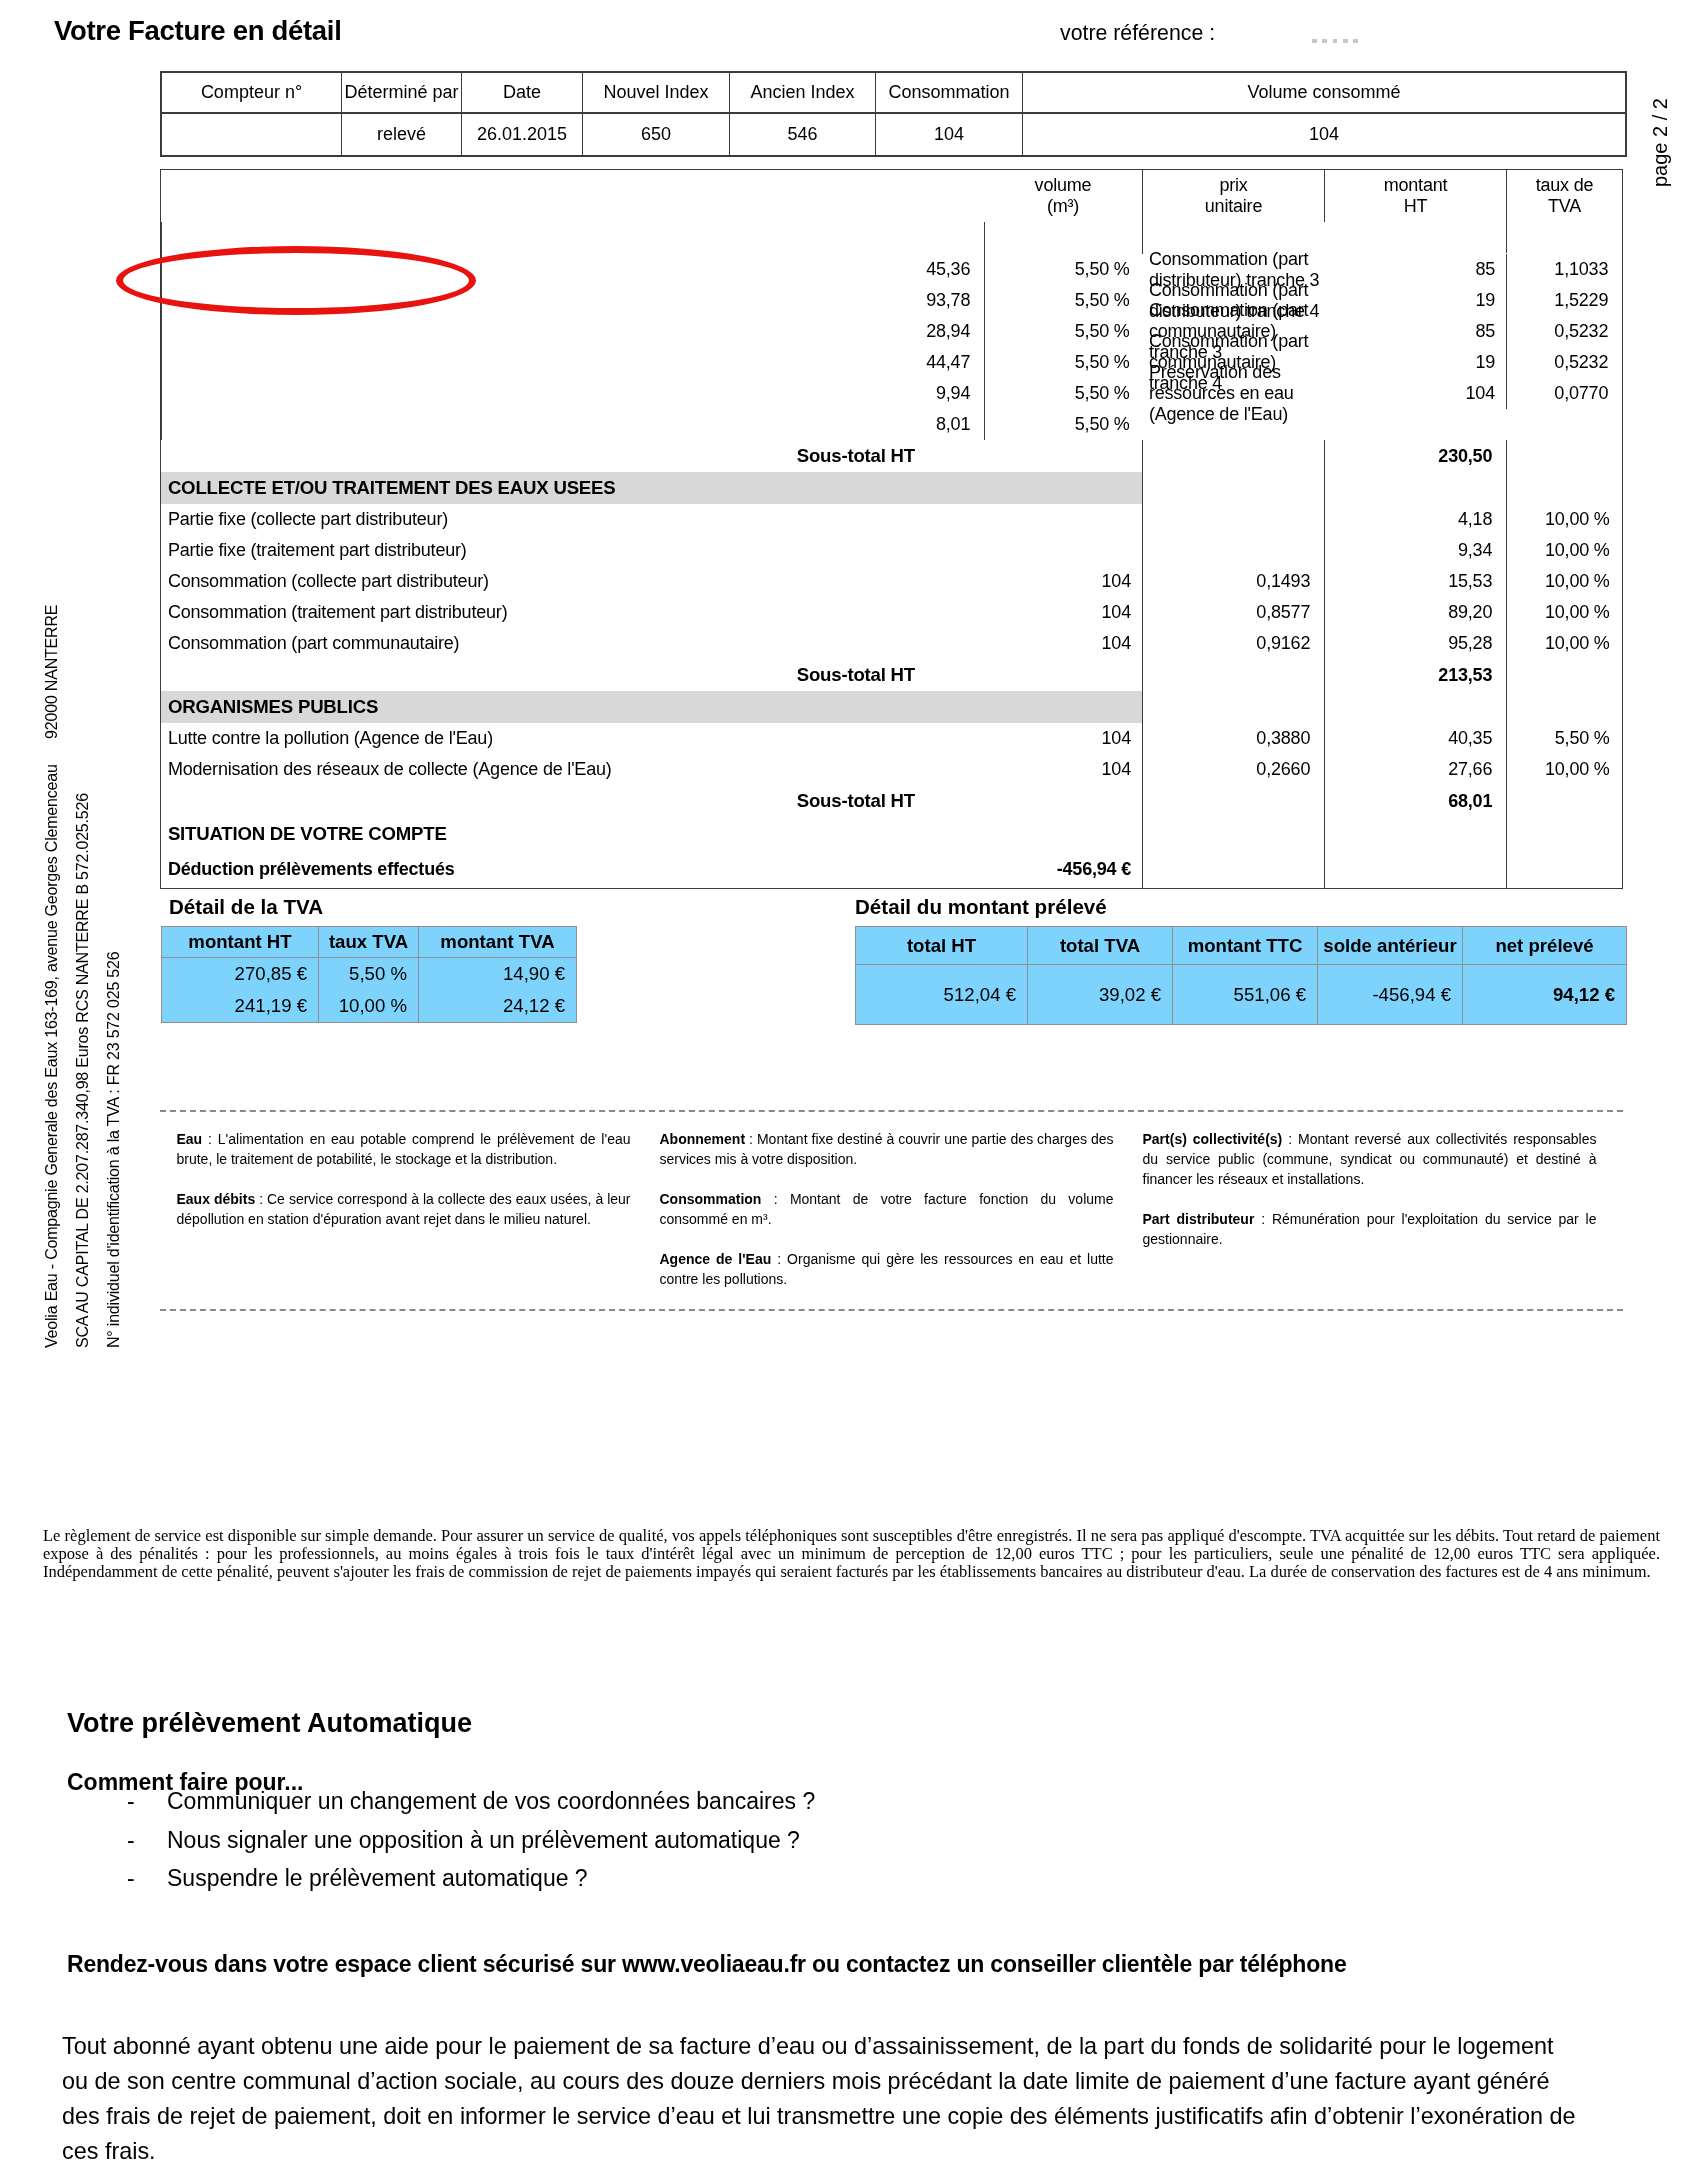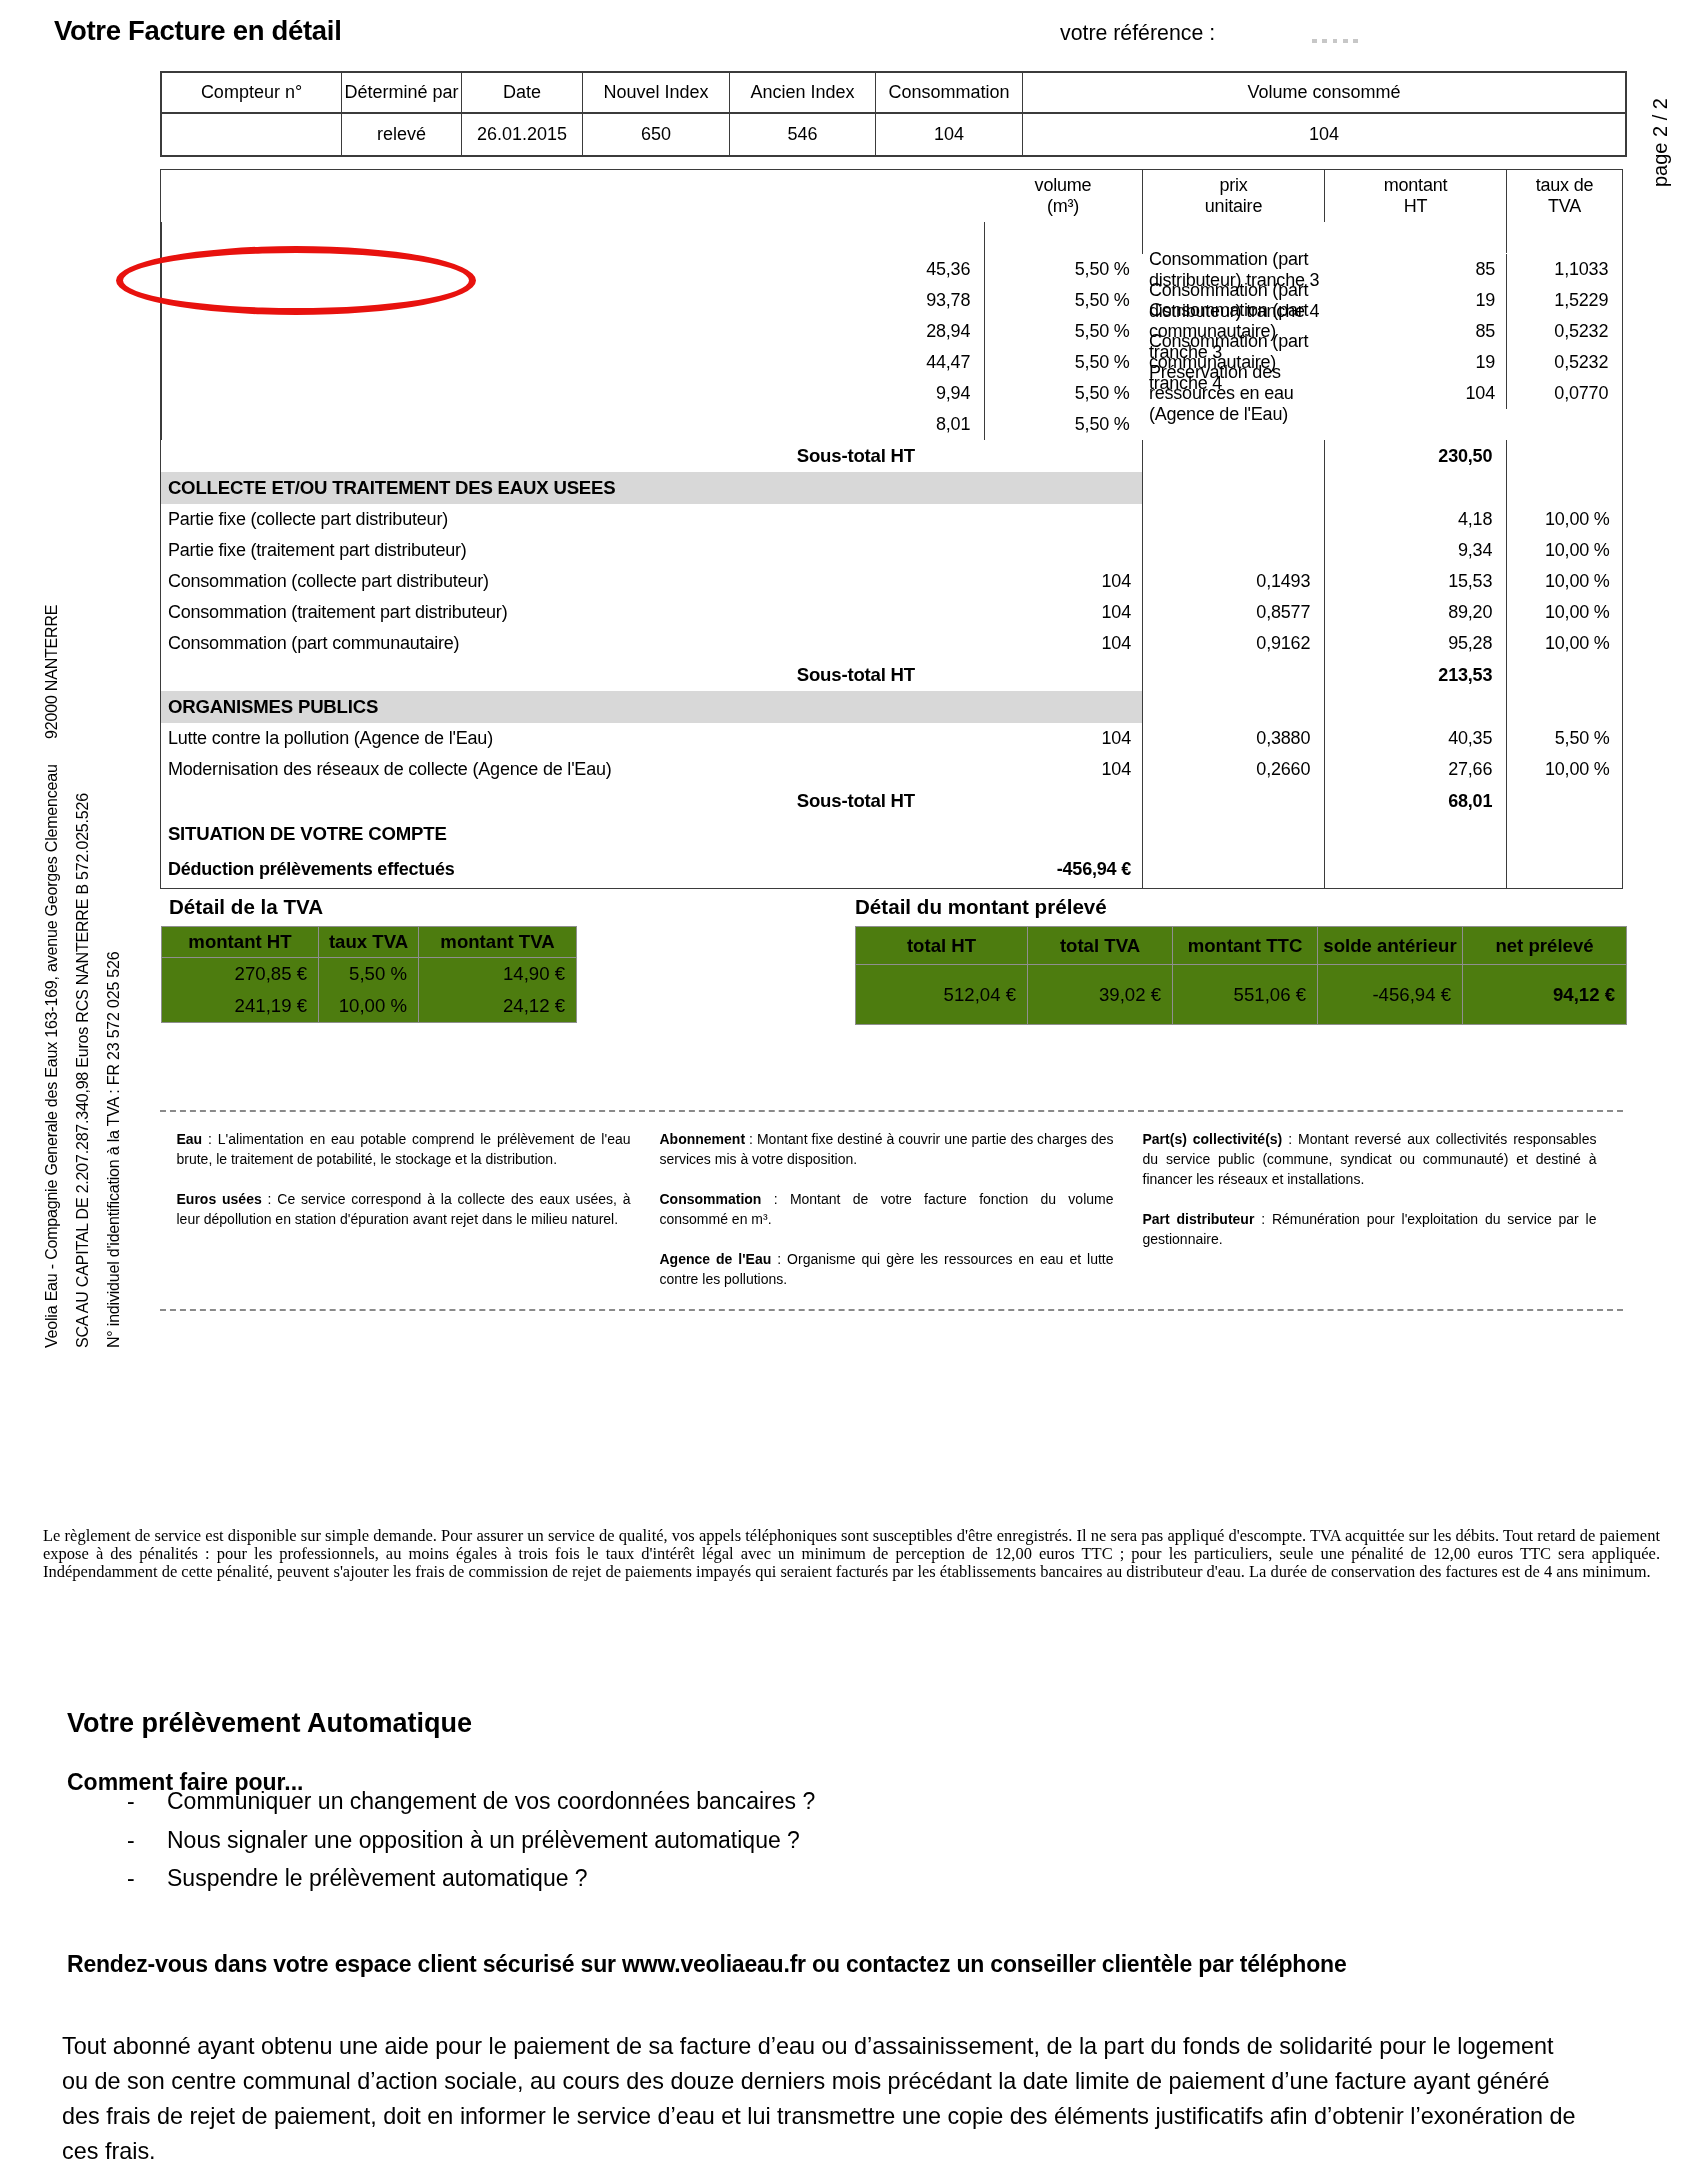--- a/index.html
+++ b/index.html
@@ -46,21 +46,21 @@
   .bold{font-weight:bold;}
   .h1{height:52px}.h2{height:32px}.h3{height:31px}.h4{height:32px}.h5{height:34px}.h6{height:37px}
   .hd{flex-direction:column;justify-content:center;text-align:center;line-height:1.18;font-size:18px;}
   .annot{position:absolute;left:-44px;top:77px;width:346px;height:55px;
          border:7.6px solid #e8120e;border-radius:50%;pointer-events:none;}
 
   
   .subtitle{position:absolute;font-size:20.6px;font-weight:bold;}
   .t-tva-title{left:169px;top:895px;}
   .t-levy-title{left:855px;top:895px;}
-  .grid-table{position:absolute;display:grid;border:1.4px solid #8f8f8f;background:#4d7c0f;}
+  .grid-table{position:absolute;display:grid;border:1.4px solid #8f8f8f;background:#7dd3fc;}
   .t-tva{left:161px;top:926px;grid-template-columns:156px 100px 1fr;width:414px;}
   .t-levy{left:855px;top:926px;grid-template-columns:171px 145px 145px 145px 1fr;width:770px;}
   .g{display:flex;align-items:center;font-size:18.6px;}
   .g.head{justify-content:center;font-weight:bold;border-bottom:1.4px solid #8f8f8f;text-align:center;}
   .g.vbl{border-left:1.4px solid #8f8f8f;}
   .g.val{justify-content:flex-end;padding-right:11px;}
   .t-tva .head{height:30px;}
   .t-tva .val{height:32px;}
   .t-levy .head{height:37px;}
   .t-levy .val{height:59px;}
@@ -259,21 +259,21 @@
       <div class="g val">512,04 €</div>
       <div class="g val vbl">39,02 €</div>
       <div class="g val vbl">551,06 €</div>
       <div class="g val vbl">-456,94 €</div>
       <div class="g val vbl bold">94,12 €</div>
     </div>
 
   <div class="defs">
       <div class="col">
         <p><b>Eau</b> : L'alimentation en eau potable comprend le prélèvement de l'eau brute, le traitement de potabilité, le stockage et la distribution.</p>
-        <p><b>Euros usées</b> : Ce service correspond à la collecte des eaux usées, à leur dépollution en station d'épuration avant rejet dans le milieu naturel.</p>
+        <p><b>Eaux débits</b> : Ce service correspond à la collecte des eaux usées, à leur dépollution en station d'épuration avant rejet dans le milieu naturel.</p>
       </div>
       <div class="col">
         <p><b>Abonnement</b> : Montant fixe destiné à couvrir une partie des charges des services mis à votre disposition.</p>
         <p><b>Consommation</b> : Montant de votre facture fonction du volume consommé en m³.</p>
         <p><b>Agence de l'Eau</b> : Organisme qui gère les ressources en eau et lutte contre les pollutions.</p>
       </div>
       <div class="col">
         <p><b>Part(s) collectivité(s)</b> : Montant reversé aux collectivités responsables du service public (commune, syndicat ou communauté) et destiné à financer les réseaux et installations.</p>
         <p><b>Part distributeur</b> : Rémunération pour l'exploitation du service par le gestionnaire.</p>
       </div>

